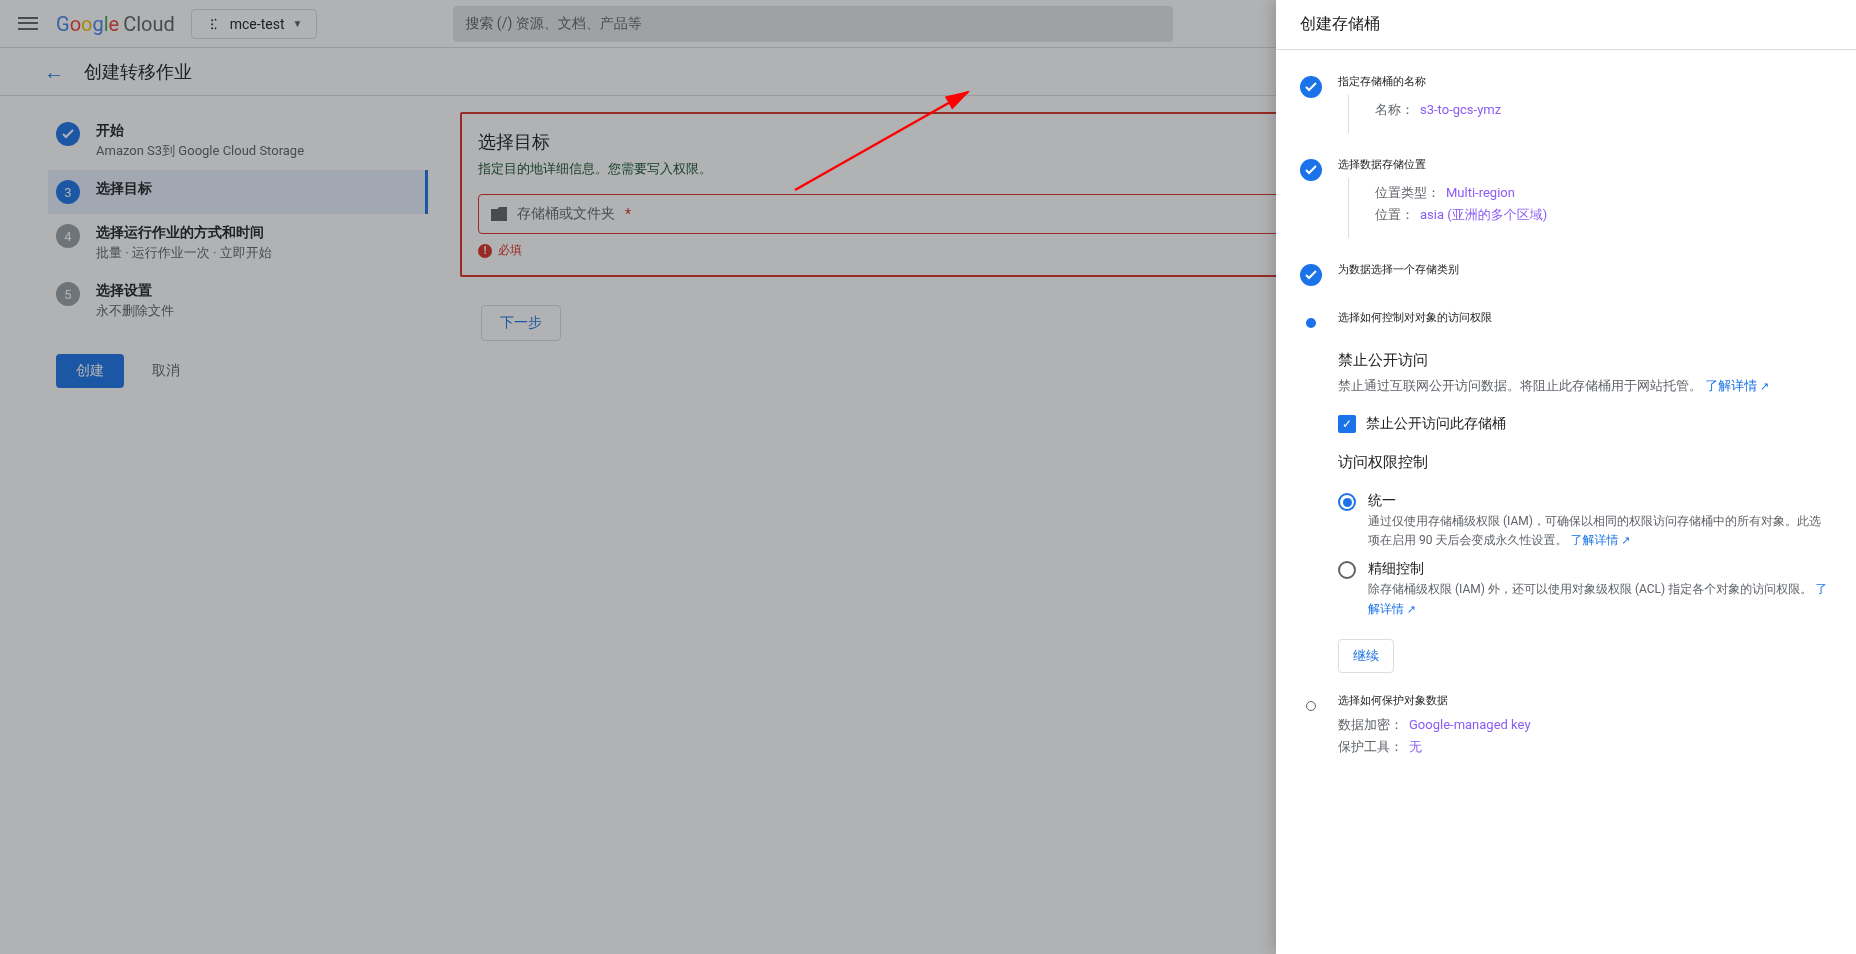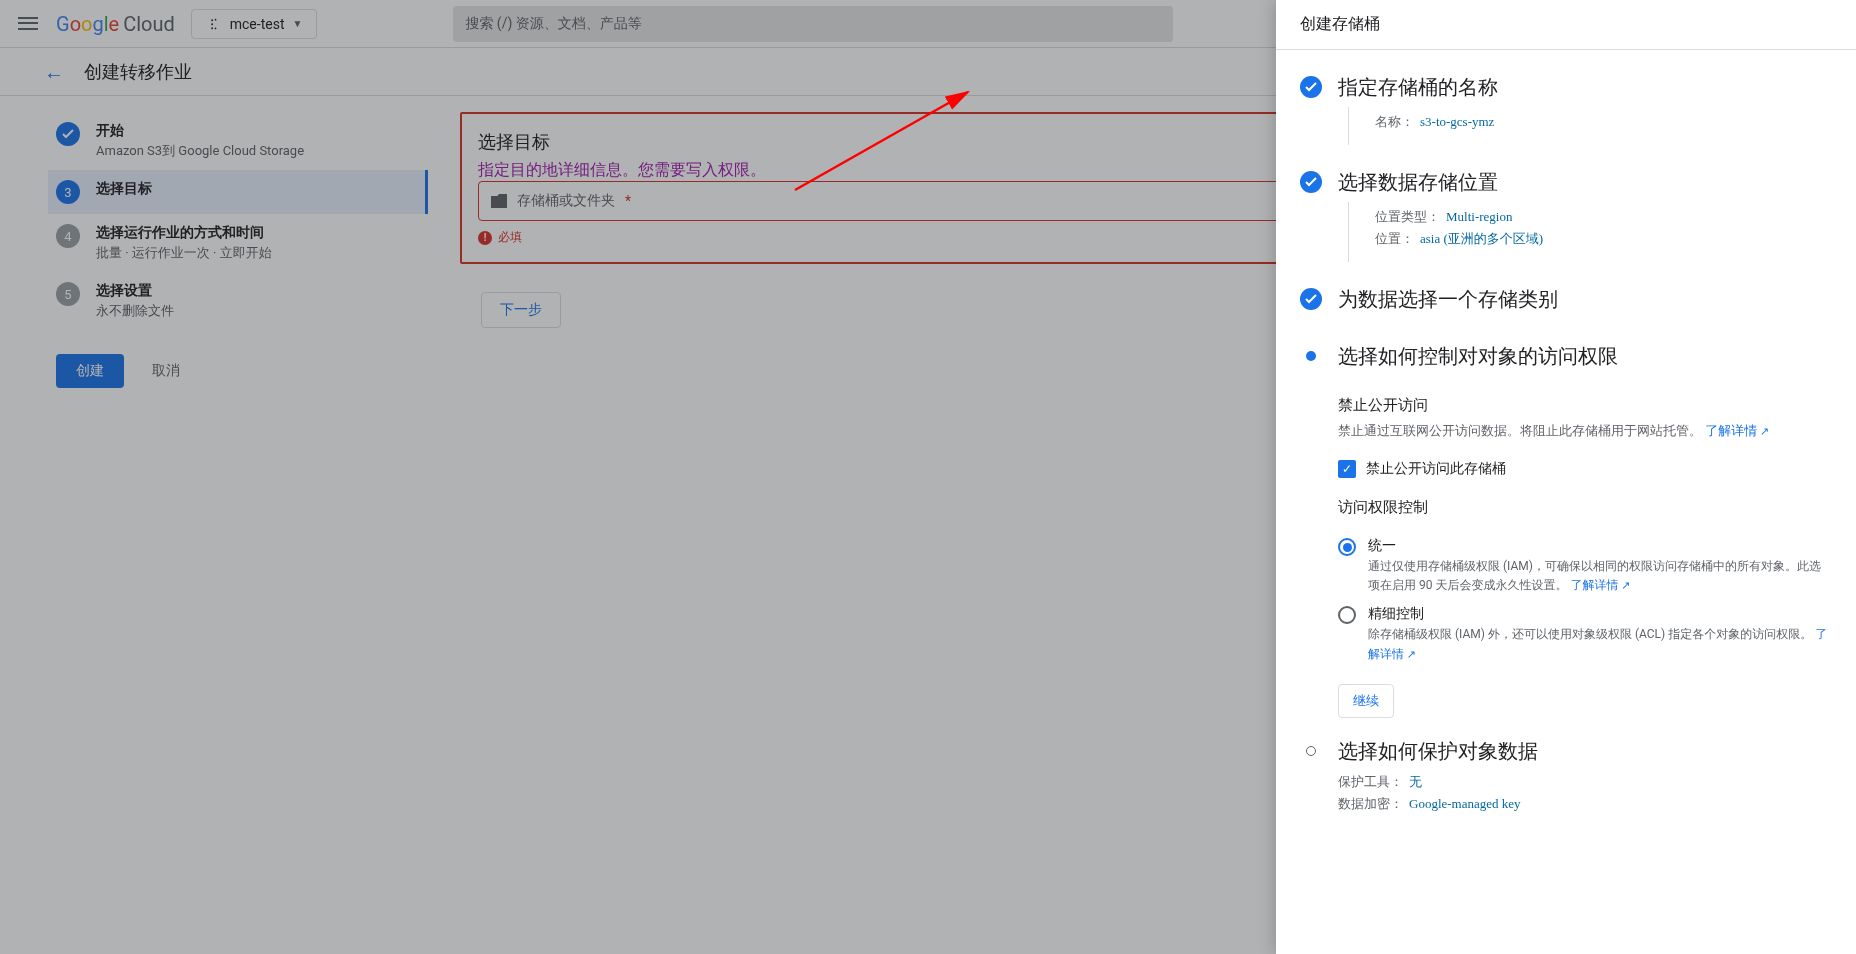--- a/index.html
+++ b/index.html
@@ -37,21 +37,21 @@
   .step-body { flex: 1; }
   .step-title { font-size: 14px; color: #202124; font-weight: 700; }
   .step-sub { font-size: 13px; color: #5f6368; margin-top: 2px; }
   .step-actions { display: flex; gap: 12px; margin-top: 24px; padding-left: 8px; }
   .btn-primary { background: #1a73e8; color: #fff; border: none; border-radius: 4px; padding: 8px 20px; font-size: 14px; cursor: pointer; }
   .btn-text { background: none; border: none; color: #5f6368; padding: 8px 16px; font-size: 14px; cursor: pointer; }
   
   
   .dest-box { border: 2px solid #d93025; border-radius: 2px; padding: 16px; margin-bottom: 16px; position: relative; }
   .dest-title { font-size: 18px; margin-bottom: 6px; }
-  .dest-desc { font-size: 16px; color: #a21caf; margin-bottom: 0; }
+  .dest-desc { font-size: 13px; color: #14532d; margin-bottom: 16px; }
   .dest-input { width: 100%; border: 1px solid #d93025; border-radius: 4px; padding: 10px 12px; display: flex; align-items: center; gap: 10px; color: #5f6368; text-align: center; }
   .folder-icon { width: 16px; height: 14px; background: #5f6368; clip-path: polygon(0 15%, 40% 15%, 50% 0, 100% 0, 100% 100%, 0 100%); }
   .req-star { color: #d93025; }
   .err-row { display: flex; align-items: center; gap: 6px; margin-top: 8px; color: #d93025; font-size: 12px; }
   .err-icon { width: 14px; height: 14px; border-radius: 50%; background: #d93025; color: #fff; display: flex; align-items: center; justify-content: center; font-size: 10px; font-weight: bold; }
   .btn-outlined { border: 1px solid #dadce0; background: #fff; color: #1a73e8; border-radius: 4px; padding: 8px 18px; font-size: 14px; cursor: pointer; margin-top: 12px; margin-left: 21px; }
   
   
   .scrim { position: fixed; inset: 0; background: rgba(32,33,36,0.35); z-index: 5; pointer-events: none; }
   .arrow-svg { position: fixed; z-index: 6; pointer-events: none; }
@@ -59,23 +59,23 @@
   
   .drawer { position: fixed; top: 0; right: 0; bottom: 0; width: 580px; background: #fff; z-index: 10; box-shadow: -2px 0 16px rgba(0,0,0,0.2); overflow-y: auto; }
   .drawer-header { padding: 14px 24px; border-bottom: 1px solid #dadce0; font-size: 16px; }
   .drawer-body { padding: 12px 24px 40px; }
   .d-step { display: flex; gap: 16px; padding: 12px 0; }
   .d-circle { width: 22px; height: 22px; border-radius: 50%; flex-shrink: 0; display: flex; align-items: center; justify-content: center; margin-top: 2px; }
   .d-circle.done { background: #1a73e8; color: #fff; }
   .d-circle.dot { width: 10px; height: 10px; background: #1a73e8; margin: 8px 6px 0; }
   .d-circle.empty { width: 10px; height: 10px; border: 1.5px solid #5f6368; background: none; margin: 8px 6px 0; border-radius: 50%; }
   .d-body { flex: 1; }
-  .d-title { font-size: 20px; font-weight: 400; margin-bottom: 6px; }
+  .d-title { font-size: 11px; font-weight: 400; margin-bottom: 6px; }
   .d-kv { font-size: 13px; color: #5f6368; line-height: 1.7; }
-  .d-kv .v { color: #0369a1; margin-left: 6px; font-family: Liberation Serif, serif; }
+  .d-kv .v { color: #8b5cf6; margin-left: 6px; }
   .d-divider { border-left: 1.5px solid #dadce0; margin-left: 10px; padding-left: 26px; padding-top: 4px; padding-bottom: 12px; }
   .d-section { padding: 8px 0 8px 38px; }
   .d-subtitle { font-size: 15px; margin-bottom: 6px; }
   .d-text { font-size: 13px; color: #5f6368; line-height: 1.6; }
   .link { color: #1a73e8; cursor: pointer; }
   .ext-icon::after { content: " ↗"; font-size: 11px; }
   .checkbox-row { display: flex; align-items: center; gap: 10px; padding: 10px 0 16px 38px; }
   .chk { width: 18px; height: 18px; background: #1a73e8; border-radius: 2px; display: flex; align-items: center; justify-content: center; color: #fff; font-size: 12px; }
   .radio-row { display: flex; gap: 12px; padding: 6px 0 4px 38px; align-items: flex-start; }
   .radio { width: 18px; height: 18px; border-radius: 50%; border: 2px solid #5f6368; flex-shrink: 0; display: flex; align-items: center; justify-content: center; margin-top: 1px; }
@@ -266,18 +266,18 @@
           <span class="link ext-icon">了解详情</span>
         </div>
       </div>
     </div>
     <button class="btn-continue">继续</button>
     
     <div class="d-step">
       <div class="d-circle empty"></div>
       <div class="d-body">
         <div class="d-title">选择如何保护对象数据</div>
+        <div class="d-kv"><span>数据加密：</span><span class="v">Google-managed key</span></div>
         <div class="d-kv"><span>保护工具：</span><span class="v">无</span></div>
-        <div class="d-kv"><span>数据加密：</span><span class="v">Google-managed key</span></div>
       </div>
     </div>
   </div>
 </div>
 
 </body></html>

